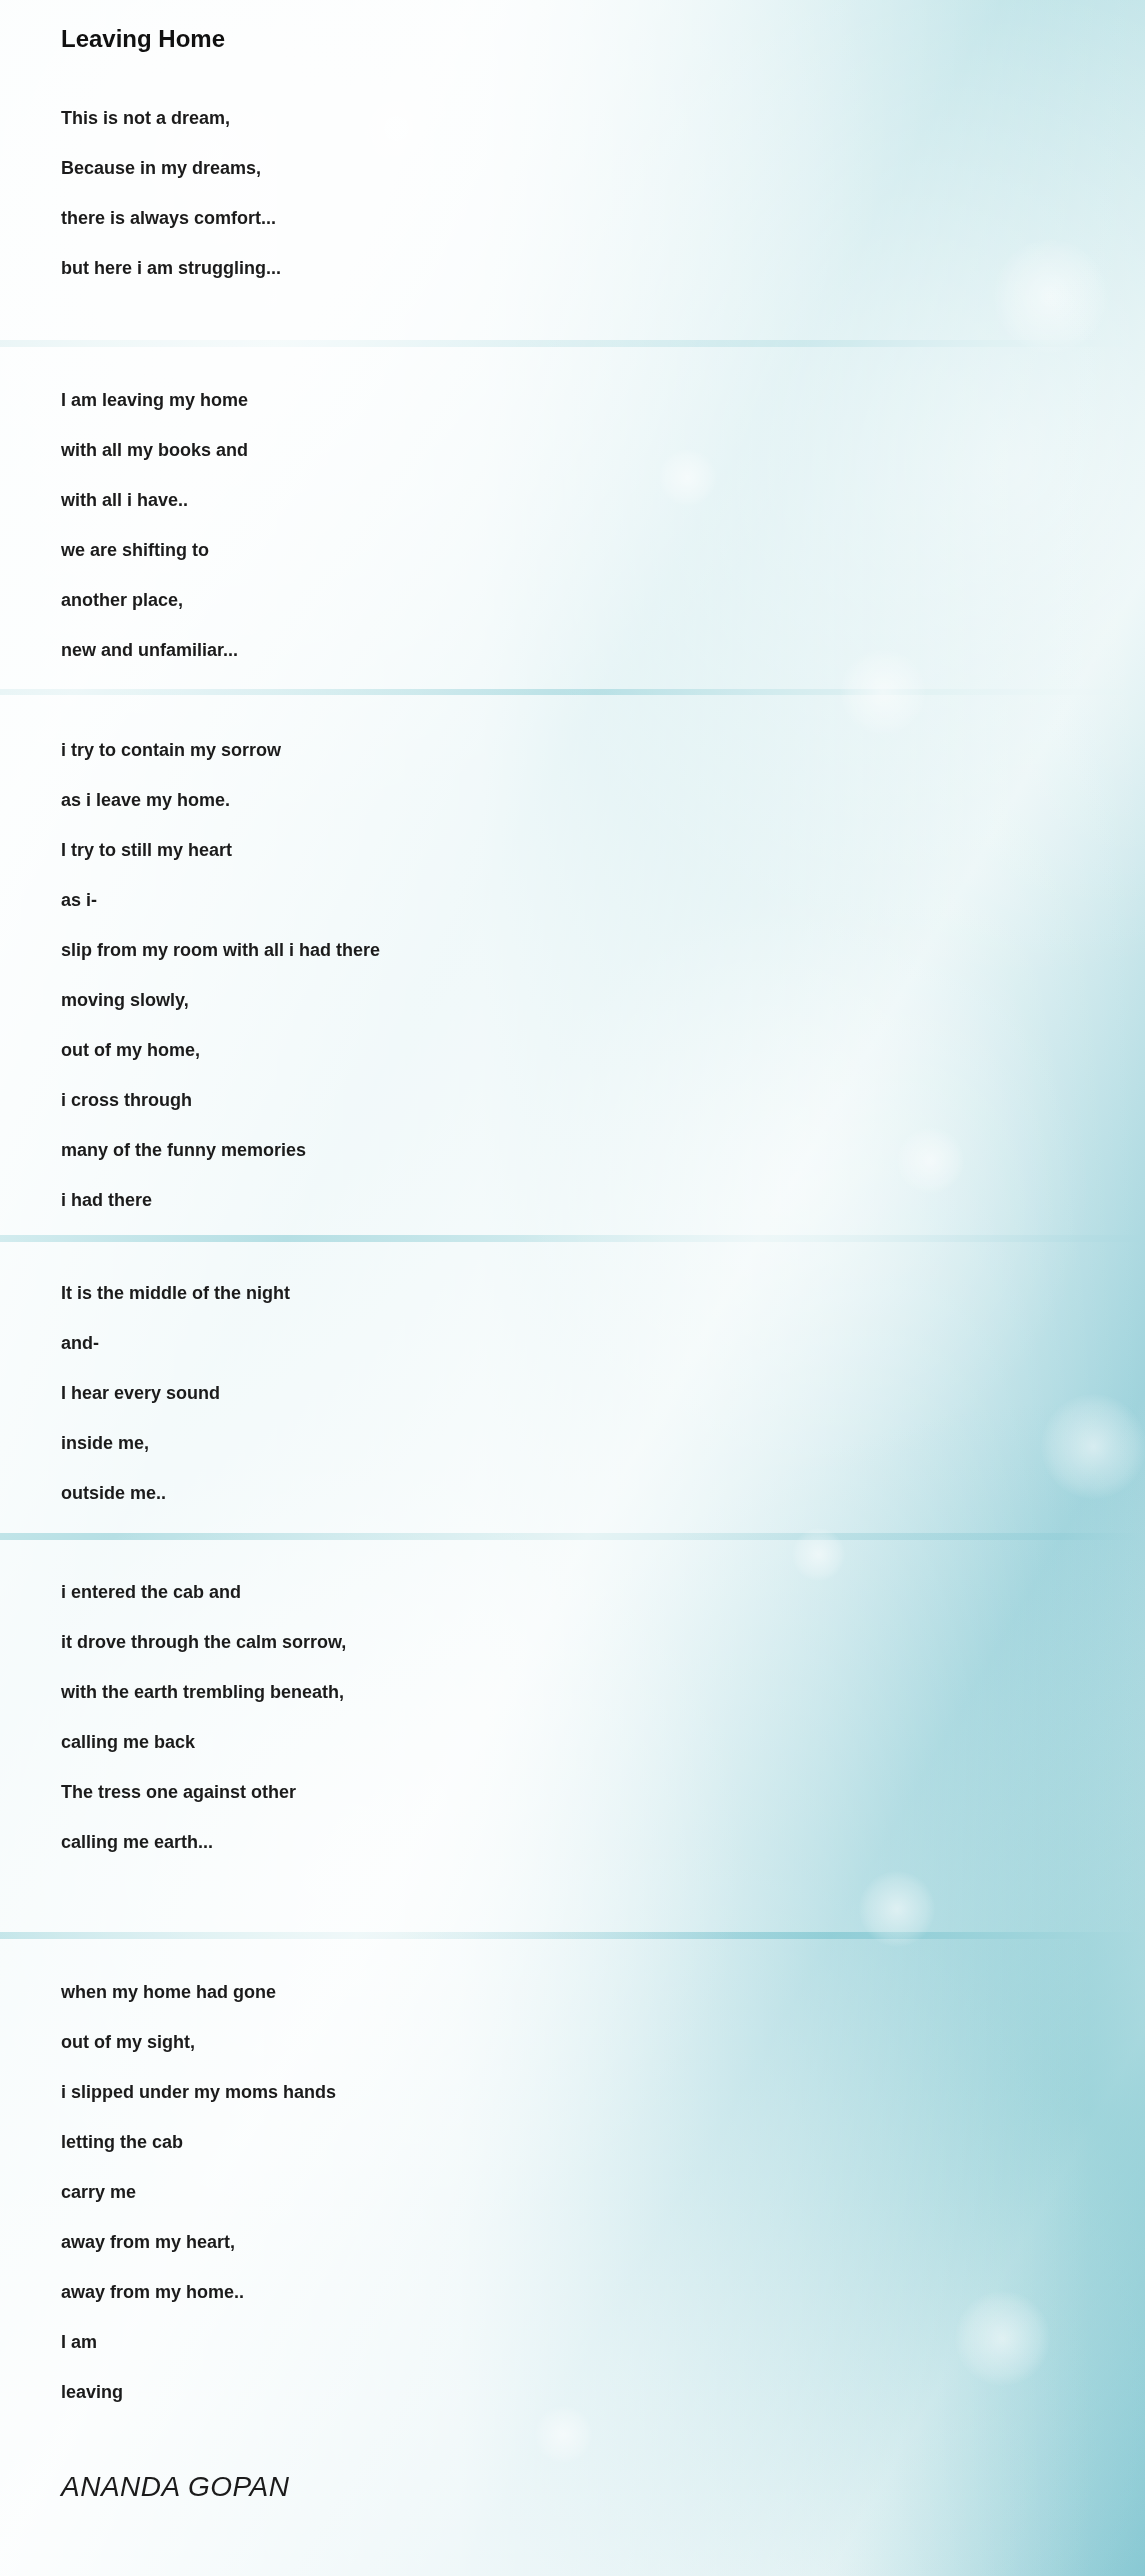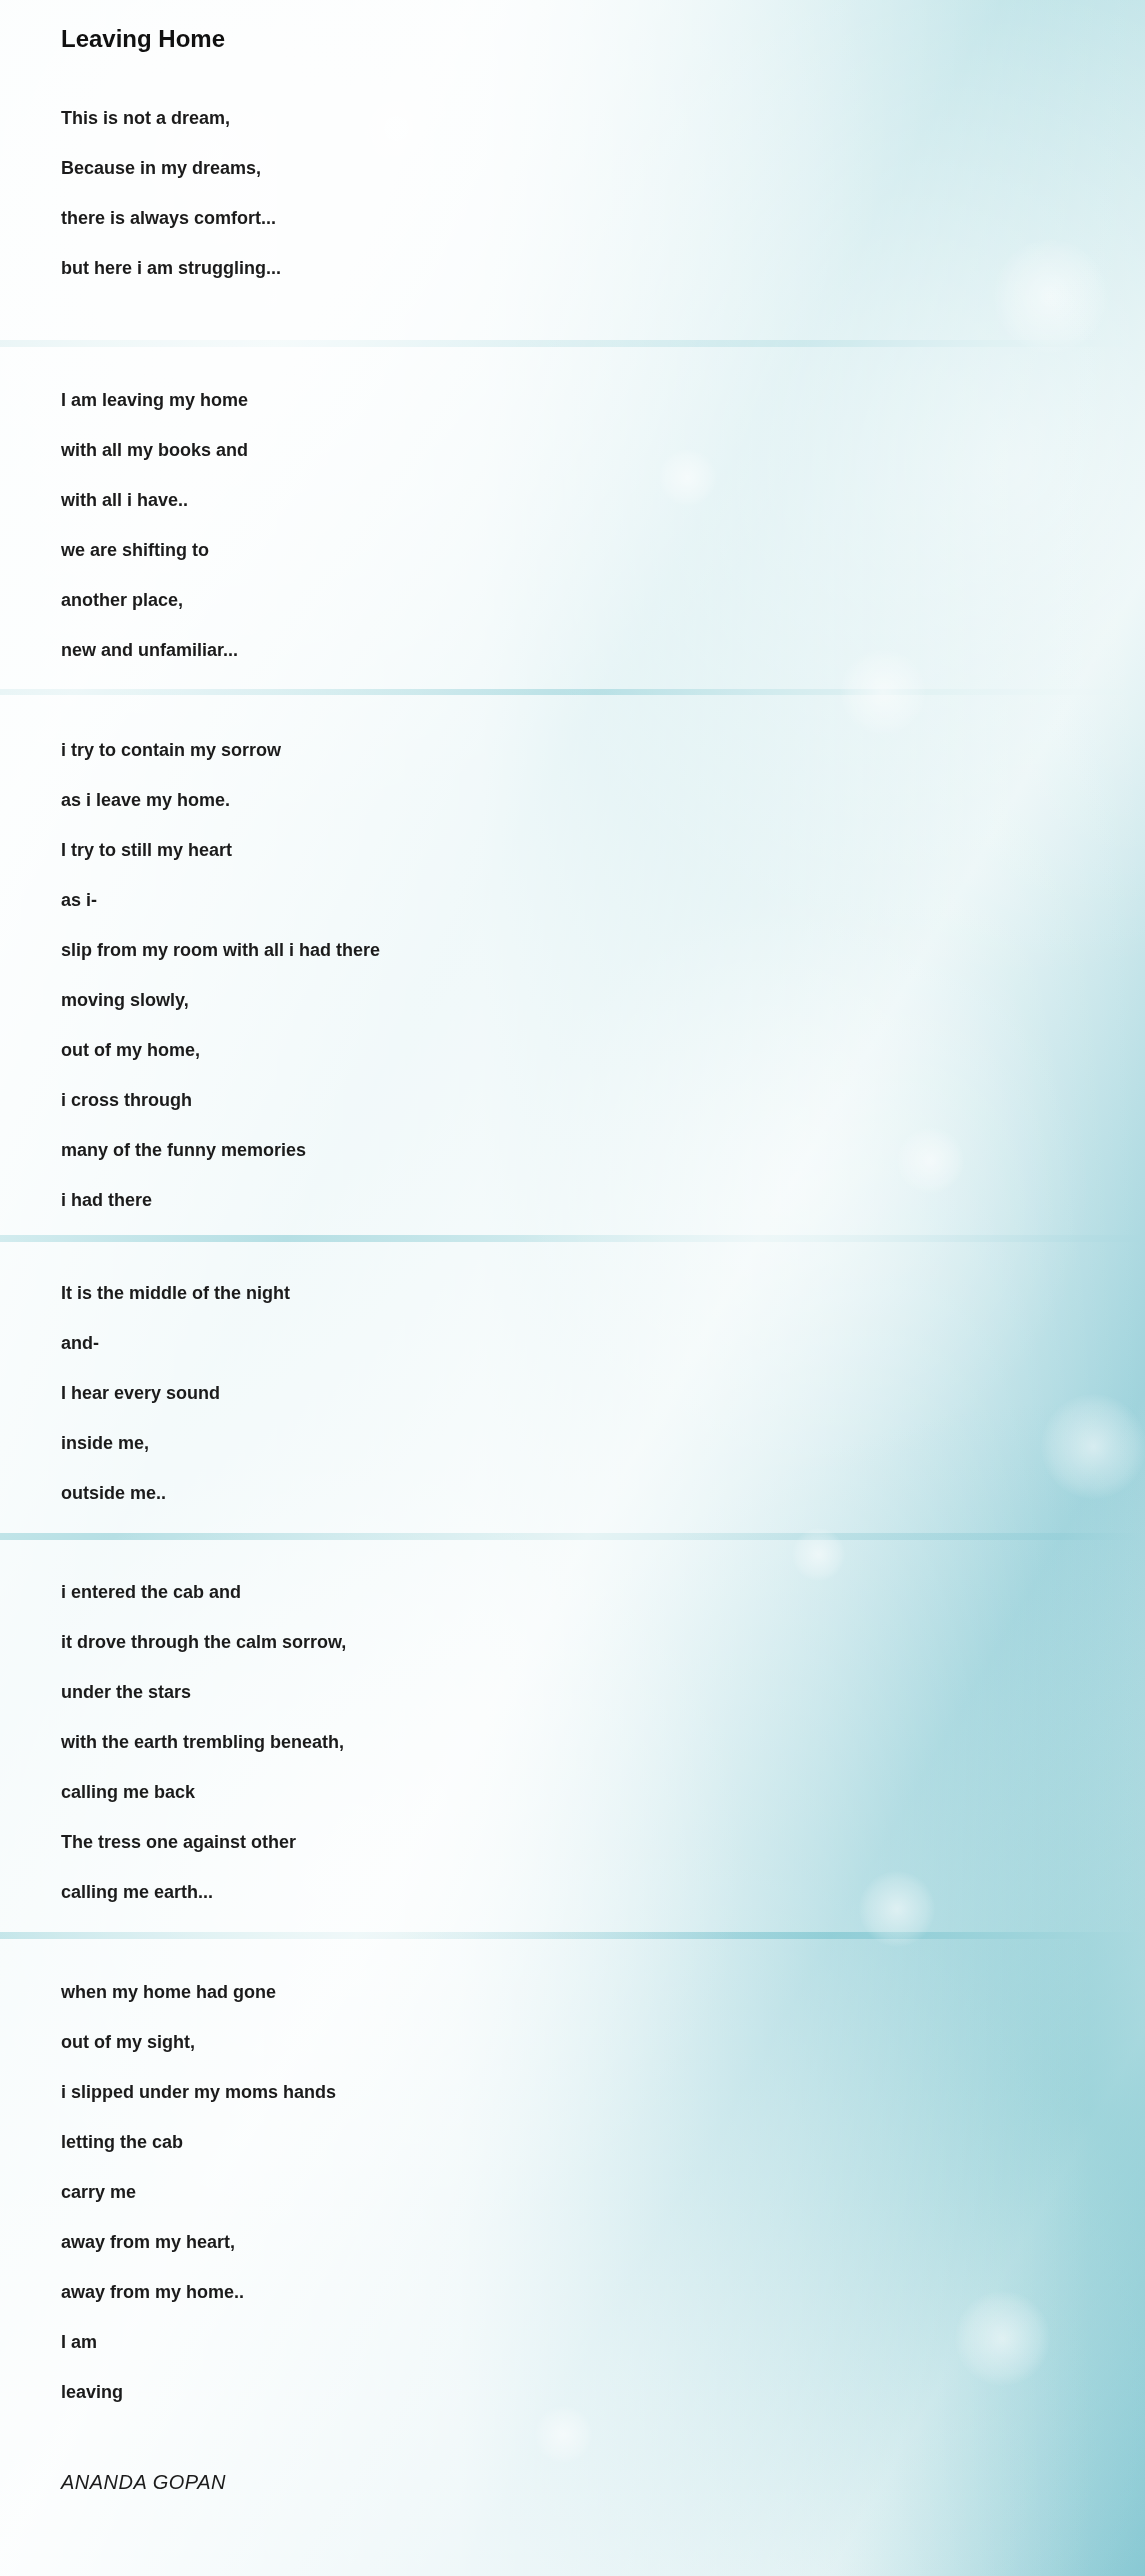--- a/index.html
+++ b/index.html
@@ -96,21 +96,21 @@
 
   #stanza-5 { top: 1939px; width: 1092px; height: 637px; }
   #stanza-5 .inner { padding-top: 28px; }
 
   #author {
     position: absolute;
     left: 61px;
     top: 2471px;
     font-family: "Liberation Sans", sans-serif;
     font-style: italic;
-    font-size: 20px;
+    font-size: 28px;
     color: #1b1b1b;
     letter-spacing: 0.5px;
   }
 </style>
 </head>
 <body>
 
 <div id="page">
 
   <div class="poem-card">
@@ -169,21 +169,20 @@
         <div class="line">I hear every sound</div>
         <div class="line">inside me,</div>
         <div class="line">outside me..</div>
       </div>
     </div>
 
     <div class="stanza" id="stanza-4">
       <div class="inner">
         <div class="line">i entered the cab and</div>
         <div class="line">it drove through the calm sorrow,</div>
-        <div class="line">under the stars</div>
         <div class="line">with the earth trembling beneath,</div>
         <div class="line">calling me back</div>
         <div class="line">The tress one against other</div>
         <div class="line">calling me earth...</div>
       </div>
     </div>
 
     <div class="stanza" id="stanza-5">
       <div class="inner">
         <div class="line">when my home had gone</div>

